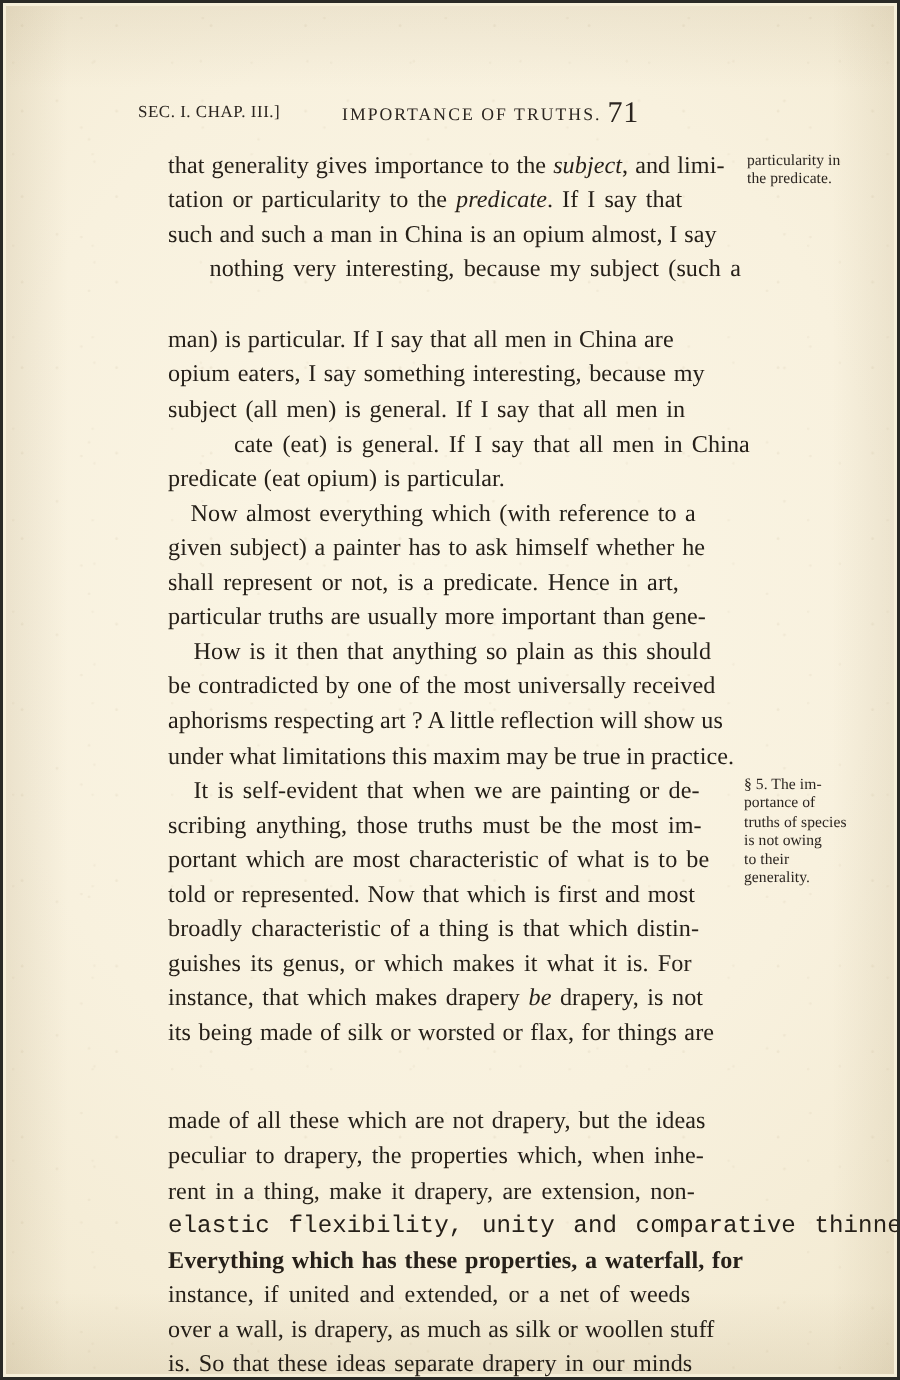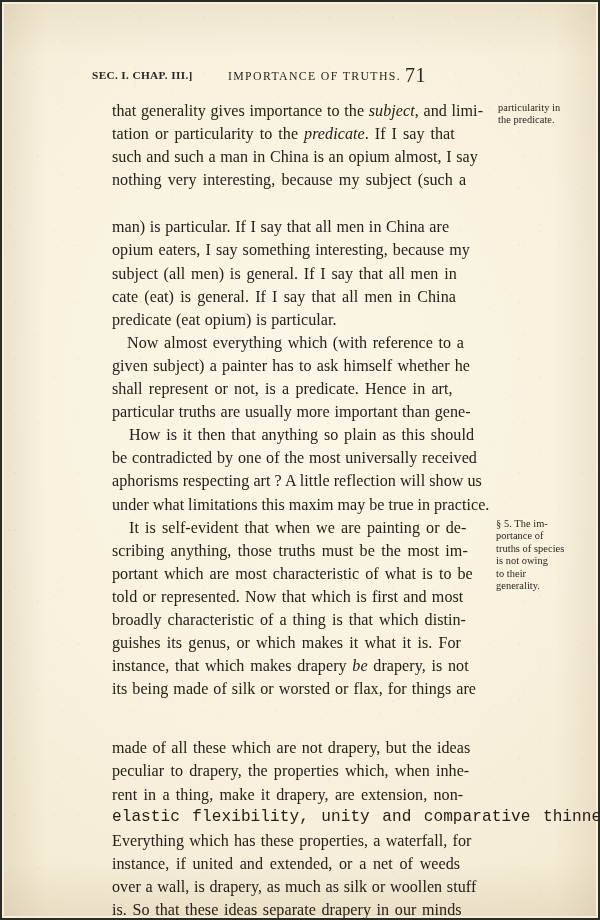--- a/index.html
+++ b/index.html
@@ -72,21 +72,20 @@
   }
   .rh-sec {
     position: absolute;
     left: 0;
     top: 3px;
     font-size: 11.3px;
     font-variant: small-caps;
     letter-spacing: .35px;
     white-space: nowrap;
     color: #2b2520;
-    font-weight: bold;
   }
   .rh-title {
     position: absolute;
     left: 136px;
     top: 3px;
     font-size: 11.8px;
     font-variant: small-caps;
     letter-spacing: 1.35px;
     white-space: nowrap;
     color: #2b2520;
@@ -144,25 +143,25 @@
     <div class="running-head">
       <div class="rh-sec">SEC. I. CHAP. III.]</div>
       <div class="rh-title">IMPORTANCE OF TRUTHS.</div>
       <div class="rh-folio">71</div>
     </div>
 
     <div class="textblock" id="textblock">
         <div class="ln" style="word-spacing: 0.6px;"><span>that generality gives importance to the </span><i>subject</i><span>, and limi-</span></div>
         <div class="ln" style="word-spacing: 1.9px;"><span>tation or particularity to the </span><i>predicate</i><span>.  If I say that</span></div>
         <div class="ln" style="word-spacing: 0.5px;">such and such a man in China is an opium almost, I say</div>
-        <div class="ln" style="word-spacing: 2.1px;">nothing very interesting, because my subject (such a</div>
+        <div class="ln" style="word-spacing: 2.1px; text-align: right;">nothing very interesting, because my subject (such a</div>
         <div class="ln" style="word-spacing: 0.5px; margin-top: 24px;">man) is particular.  If I say that all men in China are</div>
         <div class="ln" style="word-spacing: 1px;">opium eaters, I say something interesting, because my</div>
         <div class="ln" style="word-spacing: 1.6px;">subject (all men) is general.  If I say that all men in</div>
-        <div class="ln" style="word-spacing: 2.1px;">cate (eat) is general.  If I say that all men in China</div>
+        <div class="ln" style="word-spacing: 2.1px; margin-left: 44px;">cate (eat) is general.  If I say that all men in China</div>
         <div class="ln" style="word-spacing: 0.4px;">predicate (eat opium) is particular.</div>
         <div class="ln" style="word-spacing: 1.5px; padding-left: 15px;">Now almost everything which (with reference to a</div>
         <div class="ln" style="word-spacing: 1.1px;">given subject) a painter has to ask himself whether he</div>
         <div class="ln" style="word-spacing: 2.1px;">shall represent or not, is a predicate.  Hence in art,</div>
         <div class="ln" style="word-spacing: 0.6px;">particular truths are usually more important than gene-</div>
         <div class="ln" style="word-spacing: 1.7px; padding-left: 17px;">How is it then that anything so plain as this should</div>
         <div class="ln" style="word-spacing: 0.7px;">be contradicted by one of the most universally received</div>
         <div class="ln" style="word-spacing: 0px;">aphorisms respecting art ?  A little reflection will show us</div>
         <div class="ln" style="word-spacing: -0.2px;">under what limitations this maxim may be true in practice.</div>
         <div class="ln" style="word-spacing: 2px; padding-left: 17px;">It is self-evident that when we are painting or de-</div>
@@ -170,21 +169,21 @@
         <div class="ln" style="word-spacing: 1.9px;">portant which are most characteristic of what is to be</div>
         <div class="ln" style="word-spacing: 1.1px;">told or represented.  Now that which is first and most</div>
         <div class="ln" style="word-spacing: 1.9px;">broadly characteristic of a thing is that which distin-</div>
         <div class="ln" style="word-spacing: 2.1px;">guishes its genus, or which makes it what it is.  For</div>
         <div class="ln" style="word-spacing: 1.6px;"><span>instance, that which makes drapery </span><i>be</i><span> drapery, is not</span></div>
         <div class="ln" style="word-spacing: 0.9px;">its being made of silk or worsted or flax, for things are</div>
         <div class="ln" style="word-spacing: 1.3px; margin-top: 36px;">made of all these which are not drapery, but the ideas</div>
         <div class="ln" style="word-spacing: 2.1px;">peculiar to drapery, the properties which, when inhe-</div>
         <div class="ln" style="word-spacing: 2.2px;">rent in a thing, make it drapery, are extension, non-</div>
         <div class="ln" style="word-spacing: 2.7px; font-family: Liberation Mono, monospace;">elastic flexibility, unity and comparative thinness.</div>
-        <div class="ln" style="word-spacing: 1.1px;">Everything which has these properties, a waterfall, for</div>
+        <div class="ln" style="word-spacing: 1.1px; font-weight: bold;">Everything which has these properties, a waterfall, for</div>
         <div class="ln" style="word-spacing: 2.6px;">instance, if united and extended, or a net of weeds</div>
         <div class="ln" style="word-spacing: 0.6px;">over a wall, is drapery, as much as silk or woollen stuff</div>
         <div class="ln" style="word-spacing: 1.5px;">is.  So that these ideas separate drapery in our minds</div>
       </div>
 
     <div class="marginnote mn-1" id="mn-0">
         <div class="mn-ln">particularity in</div>
         <div class="mn-ln">the predicate.</div>
       </div>
     <div class="marginnote mn-2" id="mn-1">

